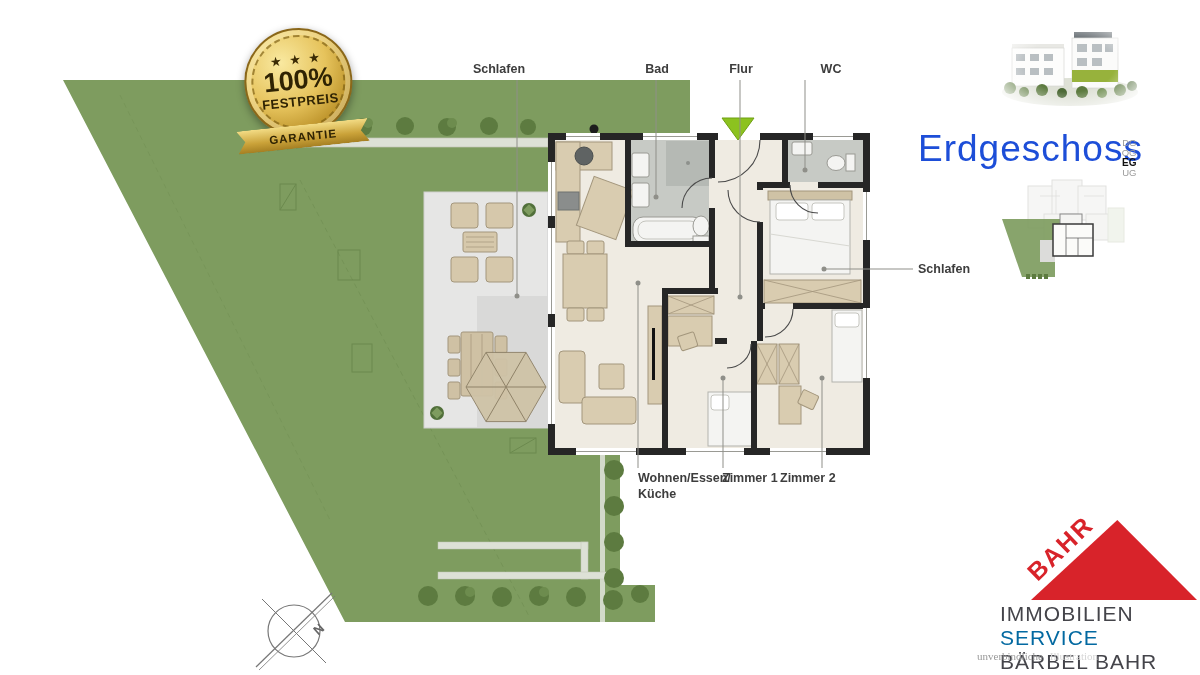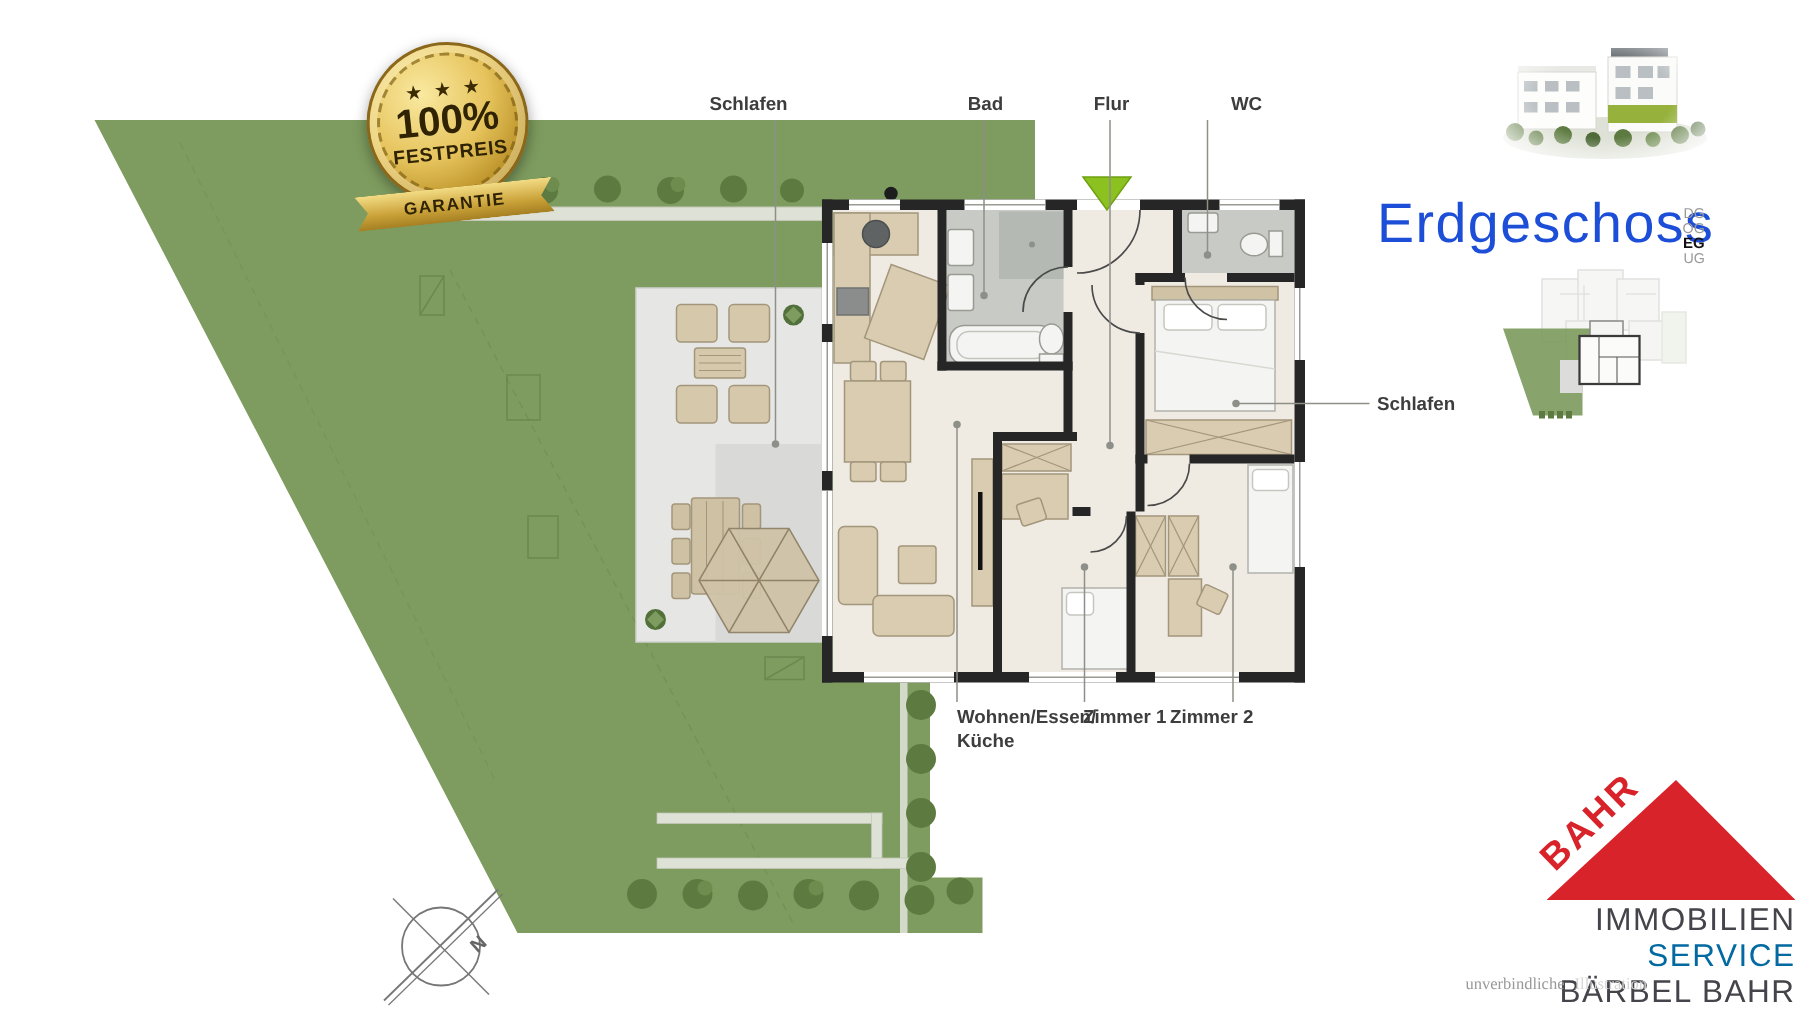--- a/index.html
+++ b/index.html
@@ -41,21 +41,21 @@
       display:flex;align-items:center;justify-content:center;
       font-size:11.5px;font-weight:700;color:#2f2303;letter-spacing:1px;
       box-shadow:0 2px 4px rgba(0,0,0,.3);}
 
   
   .logo-triangle{position:absolute;left:1031px;top:520px;width:166px;height:80px;
       background:#d8232a;clip-path:polygon(52% 0,0 100%,100% 100%);}
   .logo-bahr{position:absolute;left:1018px;top:536px;width:84px;height:24px;line-height:24px;
       text-align:center;transform:rotate(-44deg);font-size:25px;font-weight:700;
       color:#d8232a;letter-spacing:2px;}
-  .logo-text{position:absolute;left:1000px;top:602px;width:197px;text-align:right;
+  .logo-text{position:absolute;left:1000px;top:602px;width:197px;text-align:left;
       font-size:21px;line-height:24px;letter-spacing:1px;color:#44444a;}
   .logo-text .service{color:#0369a1;}
 
   
   .disclaimer{position:absolute;left:977px;top:650px;font-size:11px;color:#999;font-family:Liberation Serif, serif;}
   .disclaimer .light{color:#d6d6d6;margin-left:4px;}
 
   
   .photo-fade{position:absolute;left:988px;top:15px;width:165px;height:100px;
       background:radial-gradient(ellipse at center, rgba(255,255,255,0) 38%, #ffffff 78%);}

